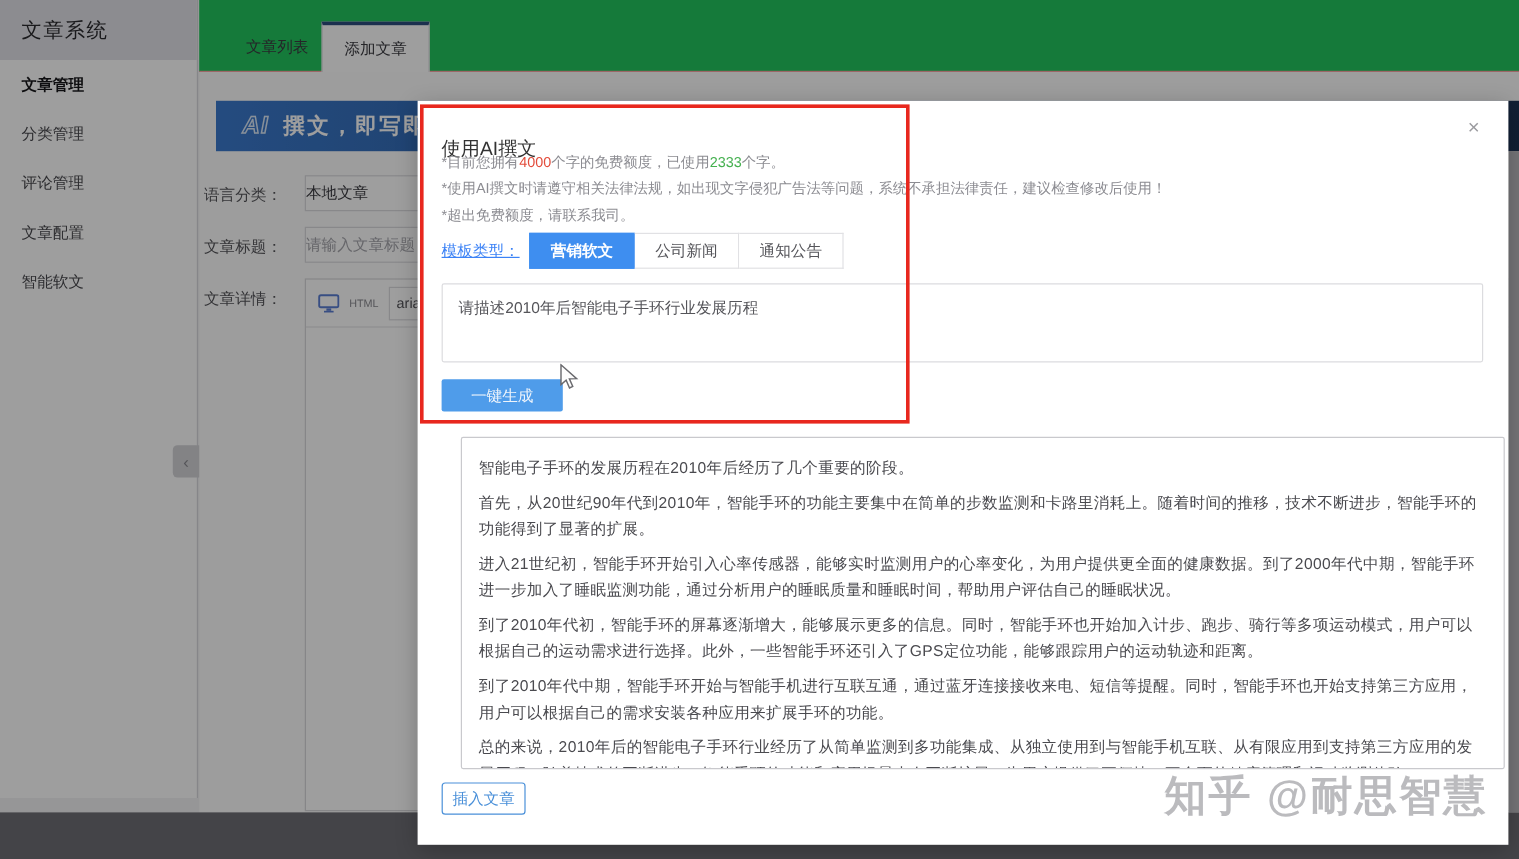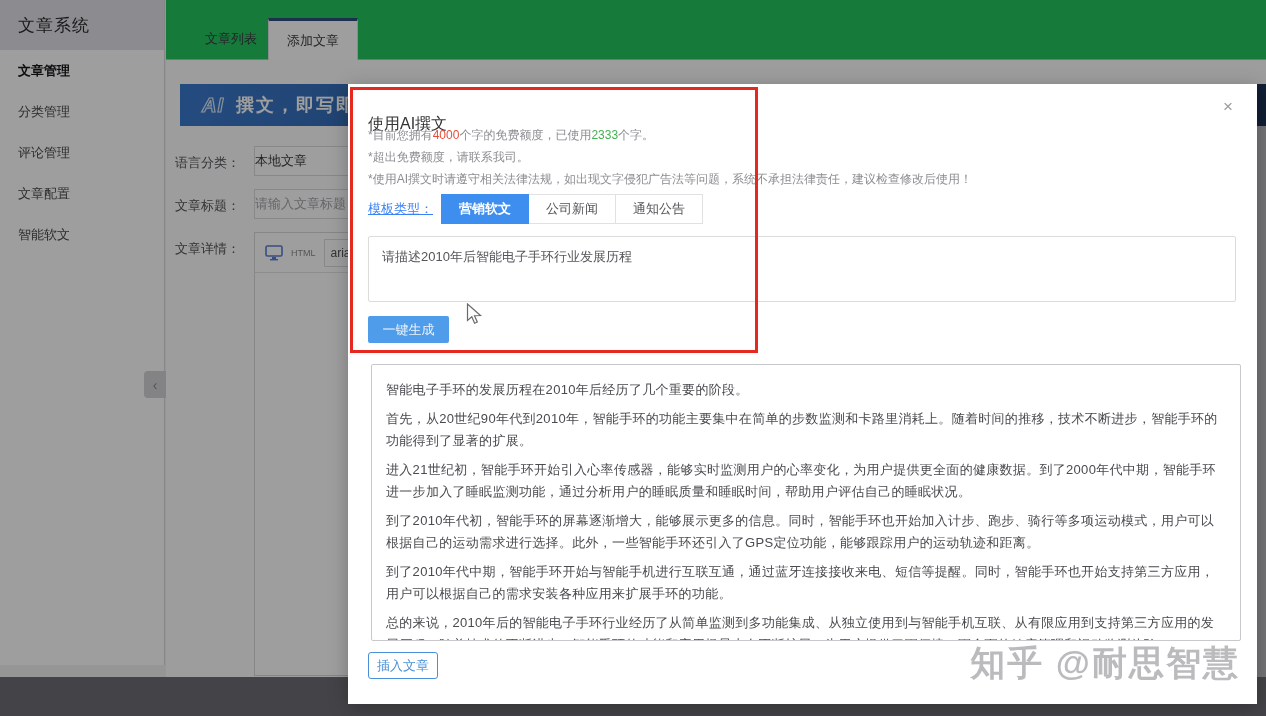--- a/index.html
+++ b/index.html
@@ -16,21 +16,21 @@
   .main { position:absolute; left:166px; top:0; right:0; height:677px; background:#fdfdfd; }
   .tabbar { position:absolute; left:0; top:0; right:0; height:60px; background:#22c55e; border-bottom:1px solid #fca5a5; }
   .tab { position:absolute; top:18px; height:42px; display:flex; align-items:center; justify-content:center; font-size:13px; color:#3c3c42; cursor:pointer; }
   .tab-inactive { left:20px; width:90px; }
   .tab-active { left:102px; width:90px; background:#fff; border-top:3px solid #2e4e7e; border-left:1px solid #e3e3e6; border-right:1px solid #e3e3e6; }
   .banner { position:absolute; left:14px; top:84px; right:-1px; height:42px;
     background:linear-gradient(90deg,#3b7ace 0%, #2d5f9f 35%, #1f3a5e 75%, #1c3355 100%);
     display:flex; align-items:center; padding-left:22px; color:#fff; }
   .banner-logo { font-size:20px; font-style:italic; font-weight:bold; color:transparent; -webkit-text-stroke:1.2px #dce8f7; margin-right:12px; letter-spacing:1px; }
   .banner-text { font-size:18px; font-weight:bold; letter-spacing:2px; }
-  .form-label { position:absolute; left:4px; width:70px; font-size:13px; color:#55555a;text-align:right; }
+  .form-label { position:absolute; left:4px; width:70px; font-size:13px; color:#55555a; }
   .mini-box { position:absolute; background:#fff; border:1px solid #dcdcdf; font-size:13px; display:flex; align-items:center; }
   .editor-shell { position:absolute; left:88px; top:232px; width:1080px; height:444px; background:#fff; border:1px solid #d8d8db; }
   .editor-toolbar { height:40px; border-bottom:1px solid #e4e4e7; display:flex; align-items:center; padding-left:10px; gap:8px; }
   .html-label { font-size:9px; color:#8a8a90; }
   .font-select { width:48px; height:28px; border:1px solid #dcdcdf; font-size:12px; color:#55555a; display:flex; align-items:center; padding-left:6px; background:#fff; }
   .collapse-tab { position:absolute; left:144px; top:371px; width:22px; height:27px; background:#d3d3d7; border-radius:4px 0 0 4px; display:flex; align-items:center; justify-content:center; color:#8b8b90; font-size:14px; cursor:pointer; }
   .bottom-band { position:absolute; left:0; top:677px; width:1266px; height:39px; background:#6e6e74; }
   .right-strip { position:absolute; right:0; top:126px; width:9px; height:551px; background:#bcbcc0; }
 
   
@@ -43,22 +43,22 @@
   .dlg-notes { position:absolute; left:20px; top:40px; font-size:12px; color:#8c8c92; line-height:22px; }
   .q-red { color:#e34d3c; }
   .q-green { color:#44b04f; }
   .tpl-row { position:absolute; left:20px; top:110px; display:flex; align-items:center; }
   .tpl-label { font-size:13px; color:#3b82f6; margin-right:8px;text-decoration:underline; }
   .tpl-group { display:flex; }
   .tpl-btn { height:30px; padding:0 17px; display:flex; align-items:center; justify-content:center; font-size:13px; color:#55555a; background:#fff; border:1px solid #e1e1e4; border-left-width:0; cursor:pointer; }
   .tpl-btn:first-child { border-left-width:1px; }
   .tpl-btn.active { background:#3e8ef0; border-color:#3e8ef0; color:#fff; font-weight:bold; }
   .prompt-box { position:absolute; left:20px; top:152px; width:868px; height:66px; border:1px solid #dcdcdf; border-radius:2px; font-size:13px; color:#55555a; padding:11px 13px; background:#fff; }
-  .gen-btn { position:absolute; left:20px; top:232px; width:81px; height:27px; background:#4f9cea; color:#eef4fb; font-size:13px; border:none; border-radius:2px; cursor:pointer; }
-  .result-box { position:absolute; left:23px; top:280px; width:870px; height:277px; border:1px solid #c9c9cd; border-radius:2px; background:#fff; padding:14px 14px; overflow:hidden; }
+  .gen-btn { position:absolute; left:20px; top:232px; width:101px; height:27px; background:#4f9cea; color:#eef4fb; font-size:13px; border:none; border-radius:2px; cursor:pointer; }
+  .result-box { position:absolute; left:36px; top:280px; width:870px; height:277px; border:1px solid #c9c9cd; border-radius:2px; background:#fff; padding:14px 14px; overflow:hidden; }
   .result-box p { font-size:13px; color:#4a4a4f; line-height:22px; margin:0 0 7px 0; letter-spacing:0.3px; }
   .insert-btn { position:absolute; left:20px; top:568px; width:70px; height:27px; background:#fff; border:1px solid #4a90d9; border-radius:3px; color:#4a90d9; font-size:13px; cursor:pointer; }
 
   
   .red-rect { position:absolute; left:350px; top:87px; width:408px; height:266px; border:3px solid #e8281e; z-index:40; pointer-events:none; }
   .cursor { position:absolute; left:466px; top:303px; z-index:60; pointer-events:none; }
   .watermark { position:absolute; right:26px; top:640px; z-index:55; font-size:35px; font-weight:bold; color:#ababaf; opacity:0.8; letter-spacing:2px; pointer-events:none; }
 </style>
 </head>
 <body>
@@ -129,22 +129,22 @@
   <div class="overlay"></div>
 
   <div class="dialog">
     <div class="dlg-title">使用AI撰文</div>
     <div class="dlg-close">×</div>
 
     <div class="dlg-notes">
       <div>
         <span>*目前您拥有</span><span class="q-red">4000</span><span>个字的免费额度，已使用</span><span class="q-green">2333</span><span>个字。</span>
       </div>
+      <div>*使用AI撰文时请遵守相关法律法规，如出现文字侵犯广告法等问题，系统不承担法律责任，建议检查修改后使用！</div>
       <div>*超出免费额度，请联系我司。</div>
-      <div>*使用AI撰文时请遵守相关法律法规，如出现文字侵犯广告法等问题，系统不承担法律责任，建议检查修改后使用！</div>
     </div>
 
     <div class="tpl-row">
       <span class="tpl-label">模板类型：</span>
       <div class="tpl-group">
         <div class="tpl-btn active">营销软文</div>
         <div class="tpl-btn">公司新闻</div>
         <div class="tpl-btn">通知公告</div>
       </div>
     </div>

